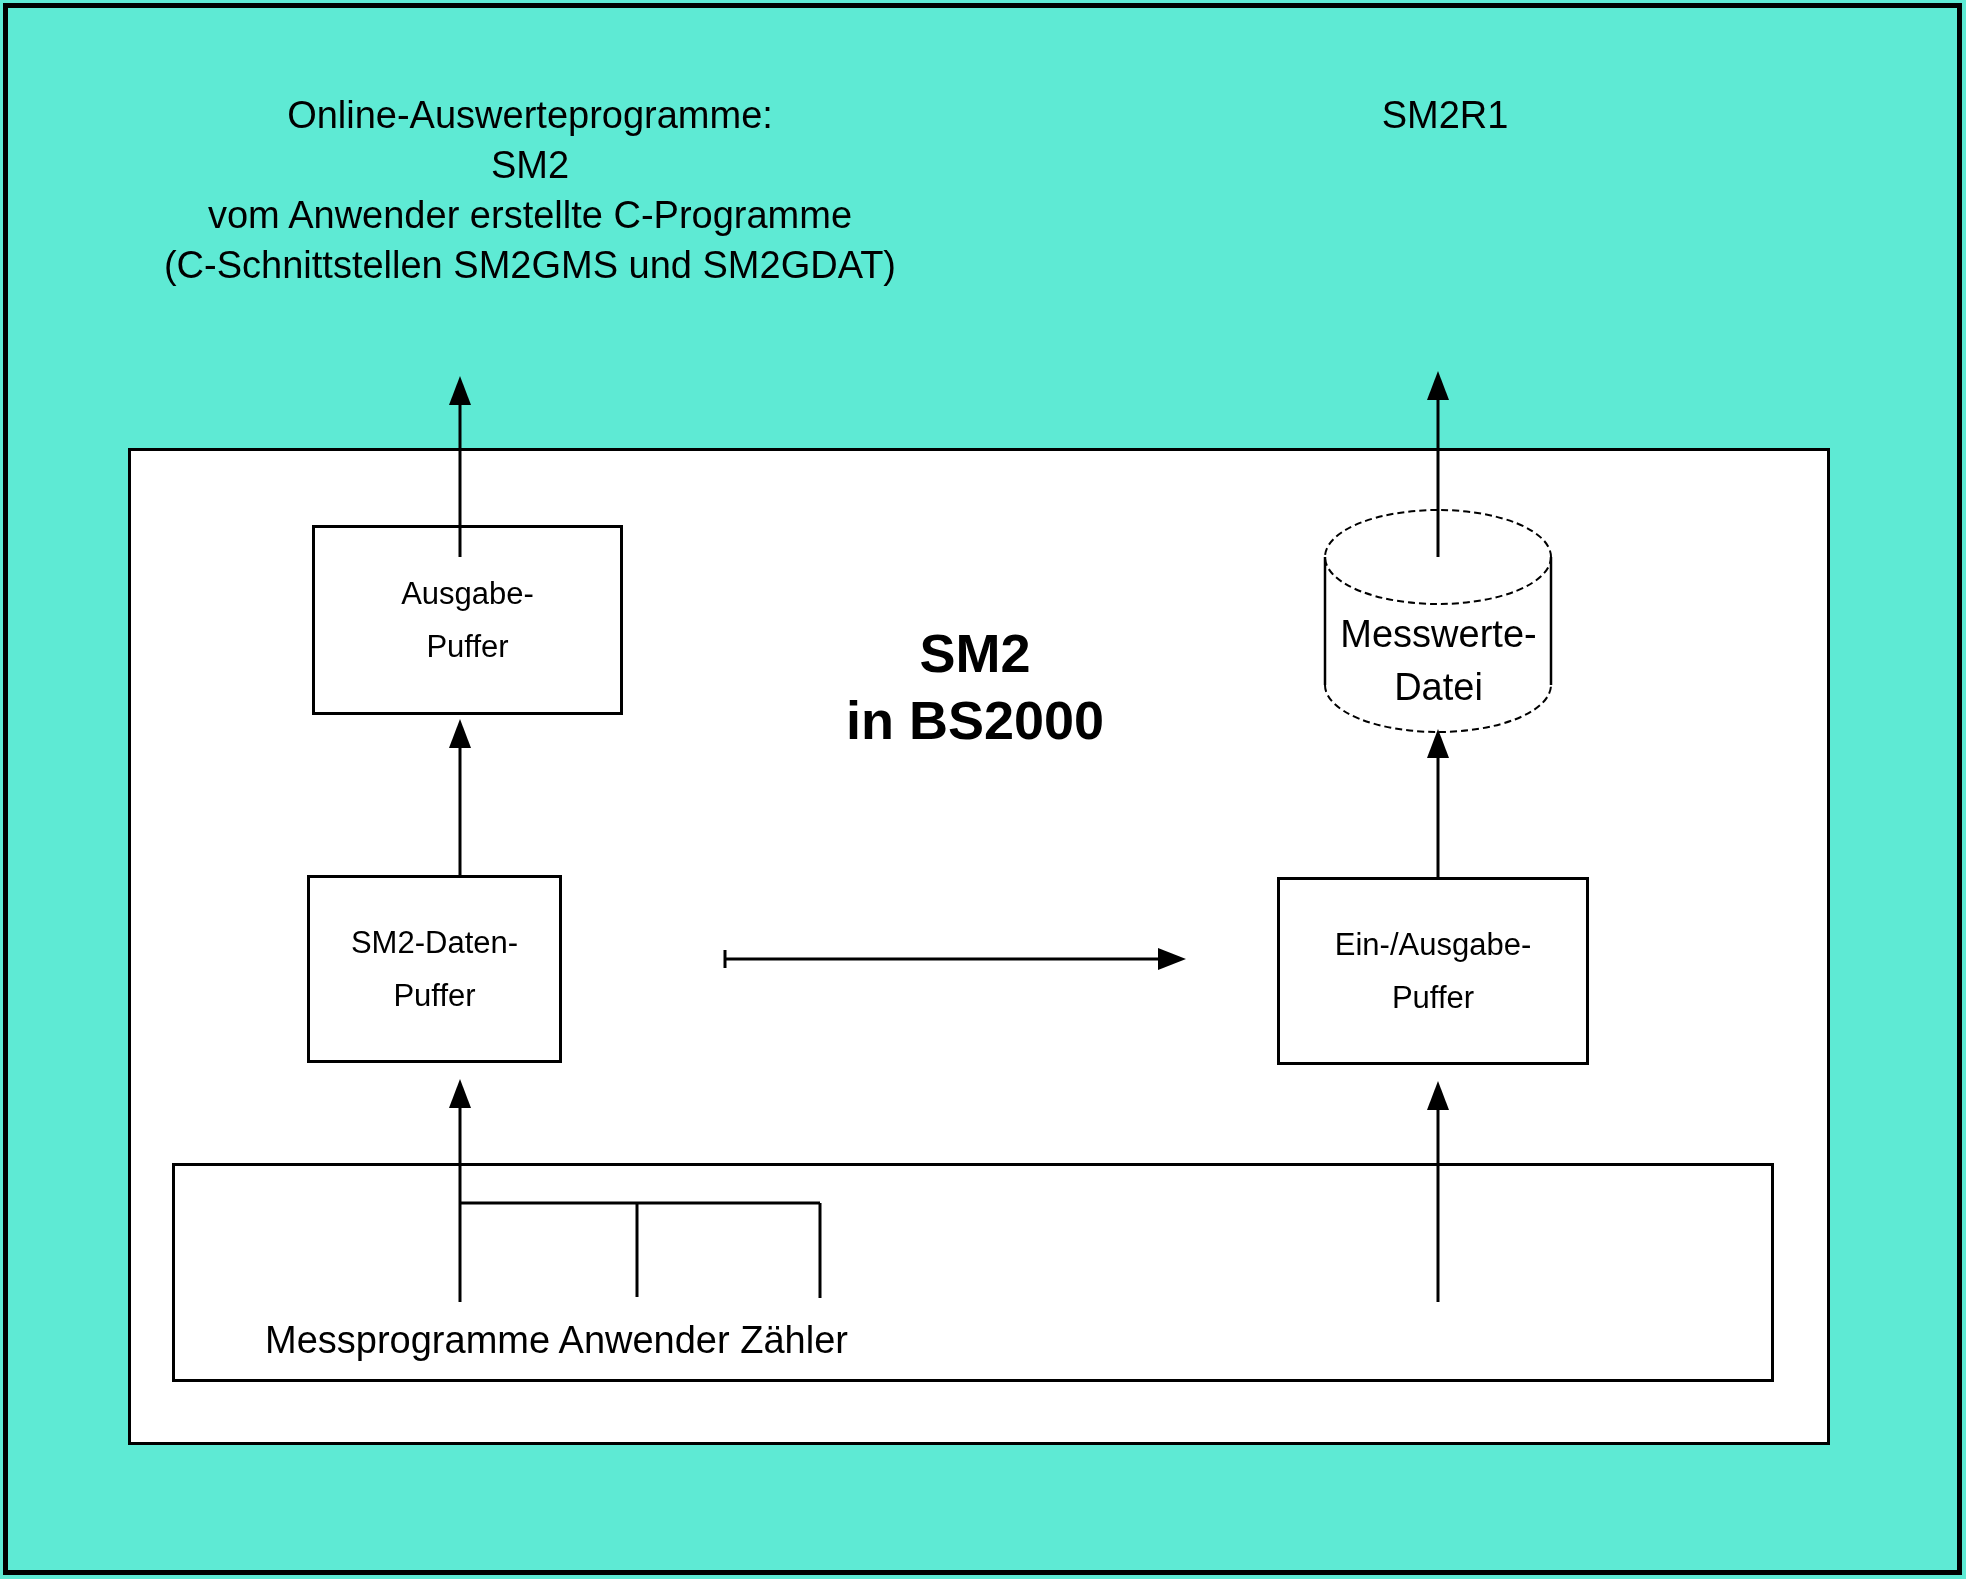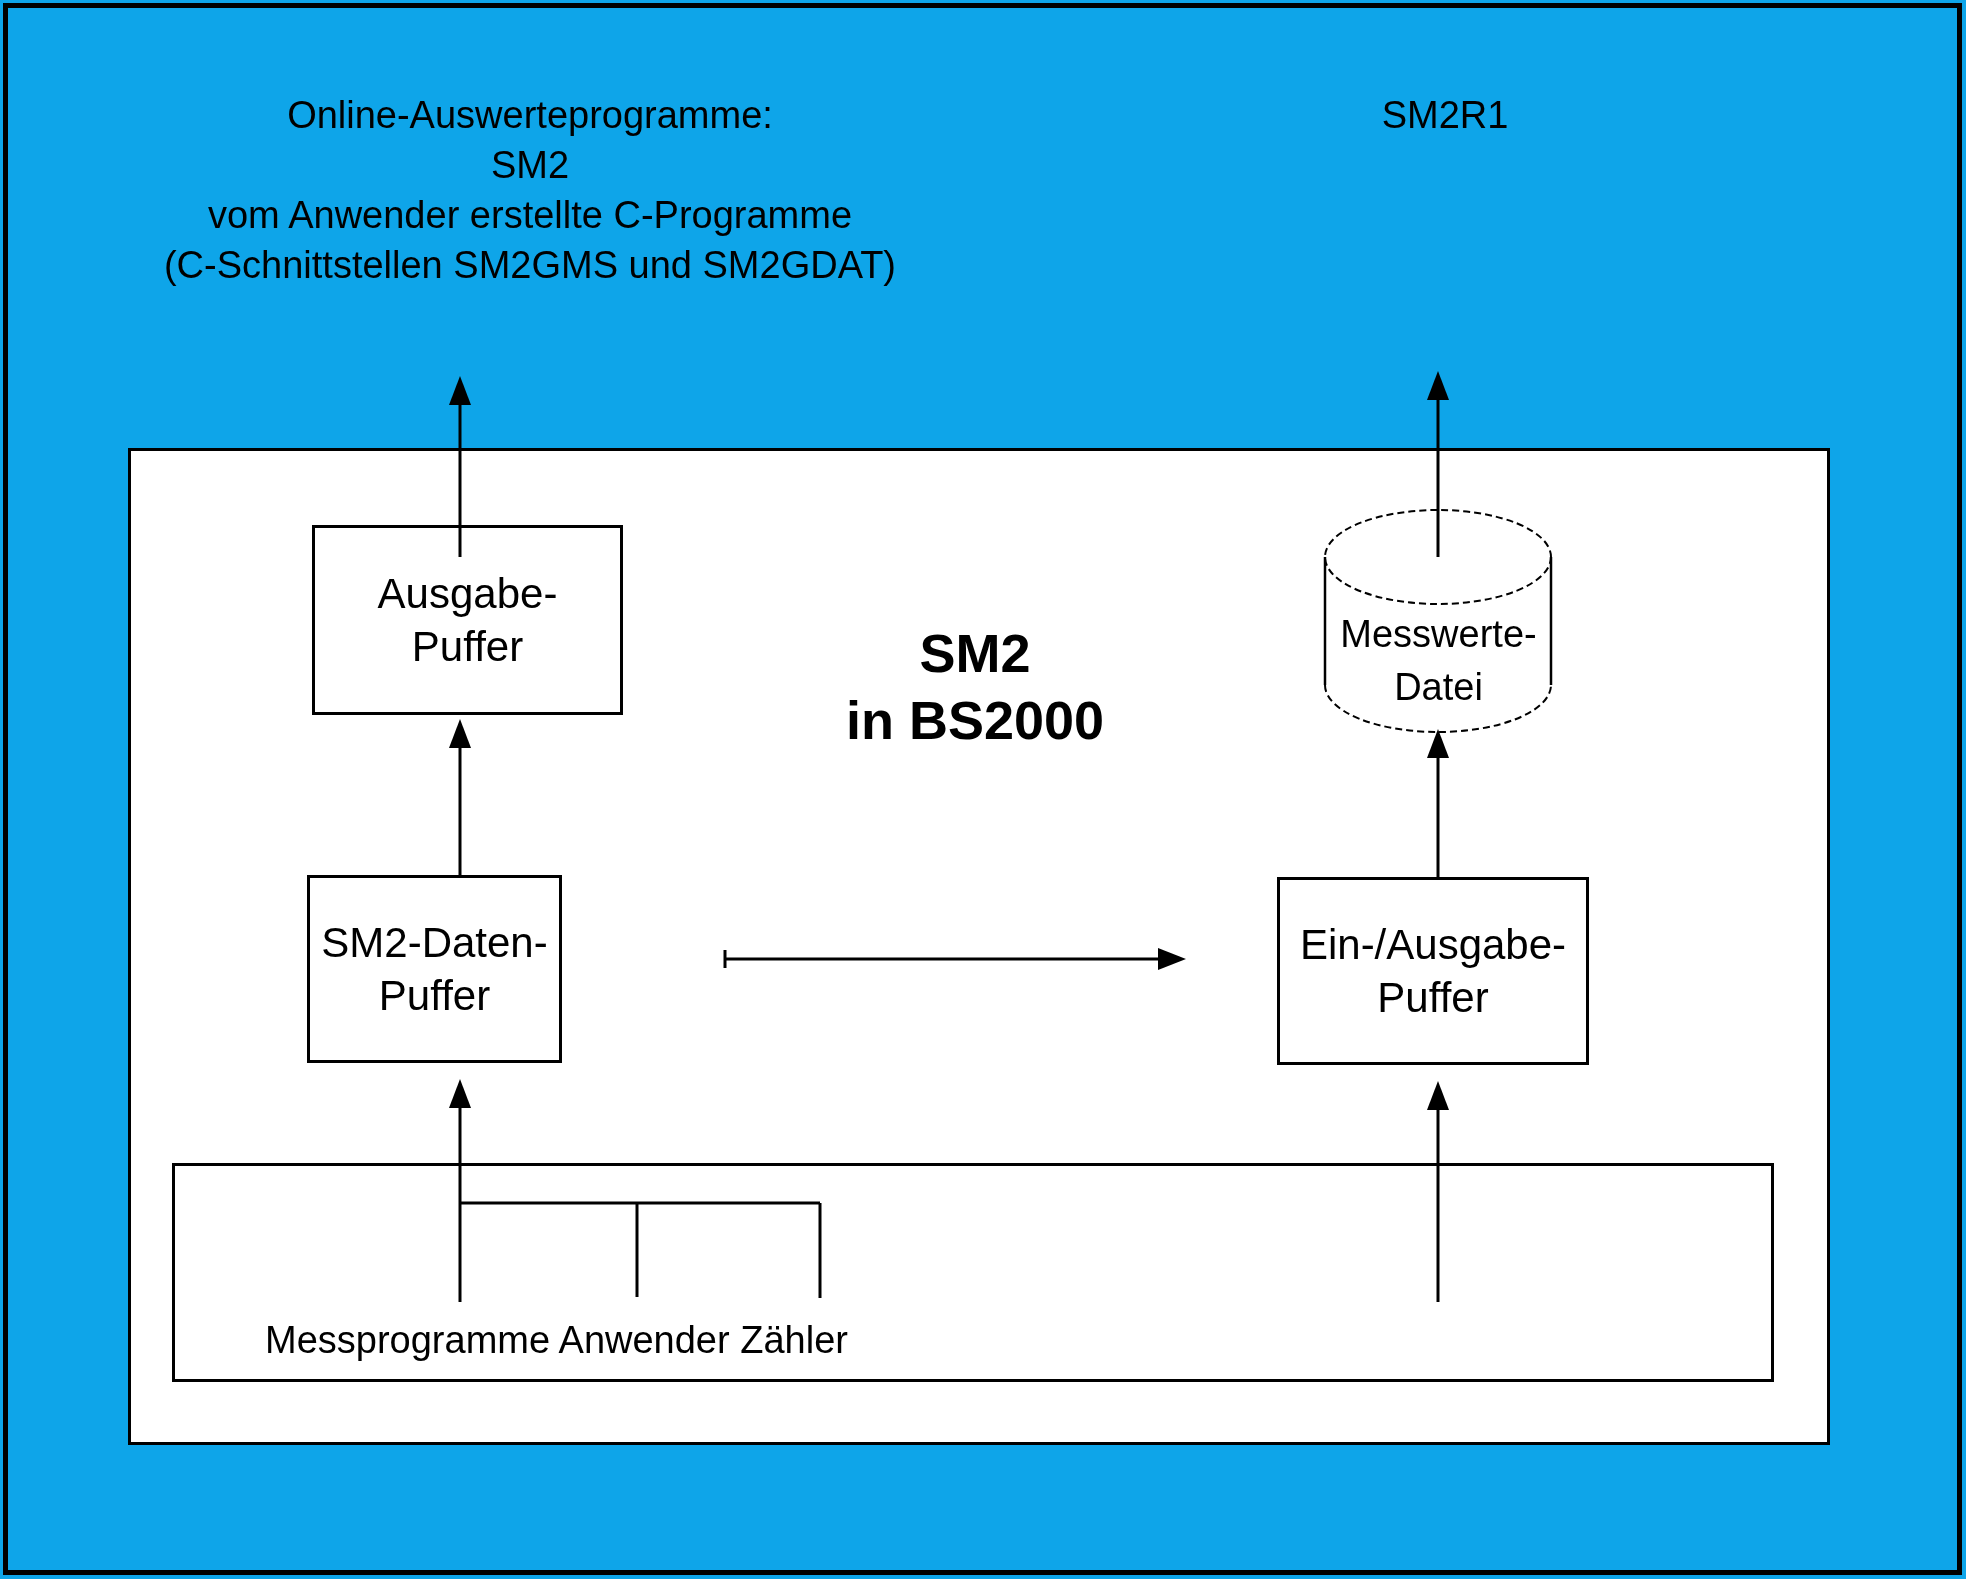--- a/index.html
+++ b/index.html
@@ -4,21 +4,21 @@
 <style>
   html, body {
     margin: 0;
     padding: 0;
     background: #ffffff;
   }
   .stage {
     position: relative;
     width: 1966px;
     height: 1579px;
-    background: #0ea5e9;
+    background: #5eead4;
     font-family: "Liberation Sans", "DejaVu Sans", sans-serif;
     color: #000000;
     overflow: hidden;
   }
   .frame {
     position: absolute;
     left: 3px; top: 3px; right: 4px; bottom: 4px;
     border: 5px solid #000000;
   }
   .txt {
@@ -41,21 +41,21 @@
     position: absolute;
     border: 3px solid #000000;
     background: #ffffff;
     box-sizing: border-box;
     display: flex;
     flex-direction: column;
     align-items: center;
     justify-content: center;
   }
   .node .line {
-    font-size: 42px;
+    font-size: 31px;
     line-height: 53px;
     white-space: nowrap;
   }
   .container-box {
     position: absolute;
     left: 128px; top: 448px;
     width: 1702px; height: 997px;
     border: 3px solid #000000;
     box-sizing: border-box;
     background: #ffffff;

